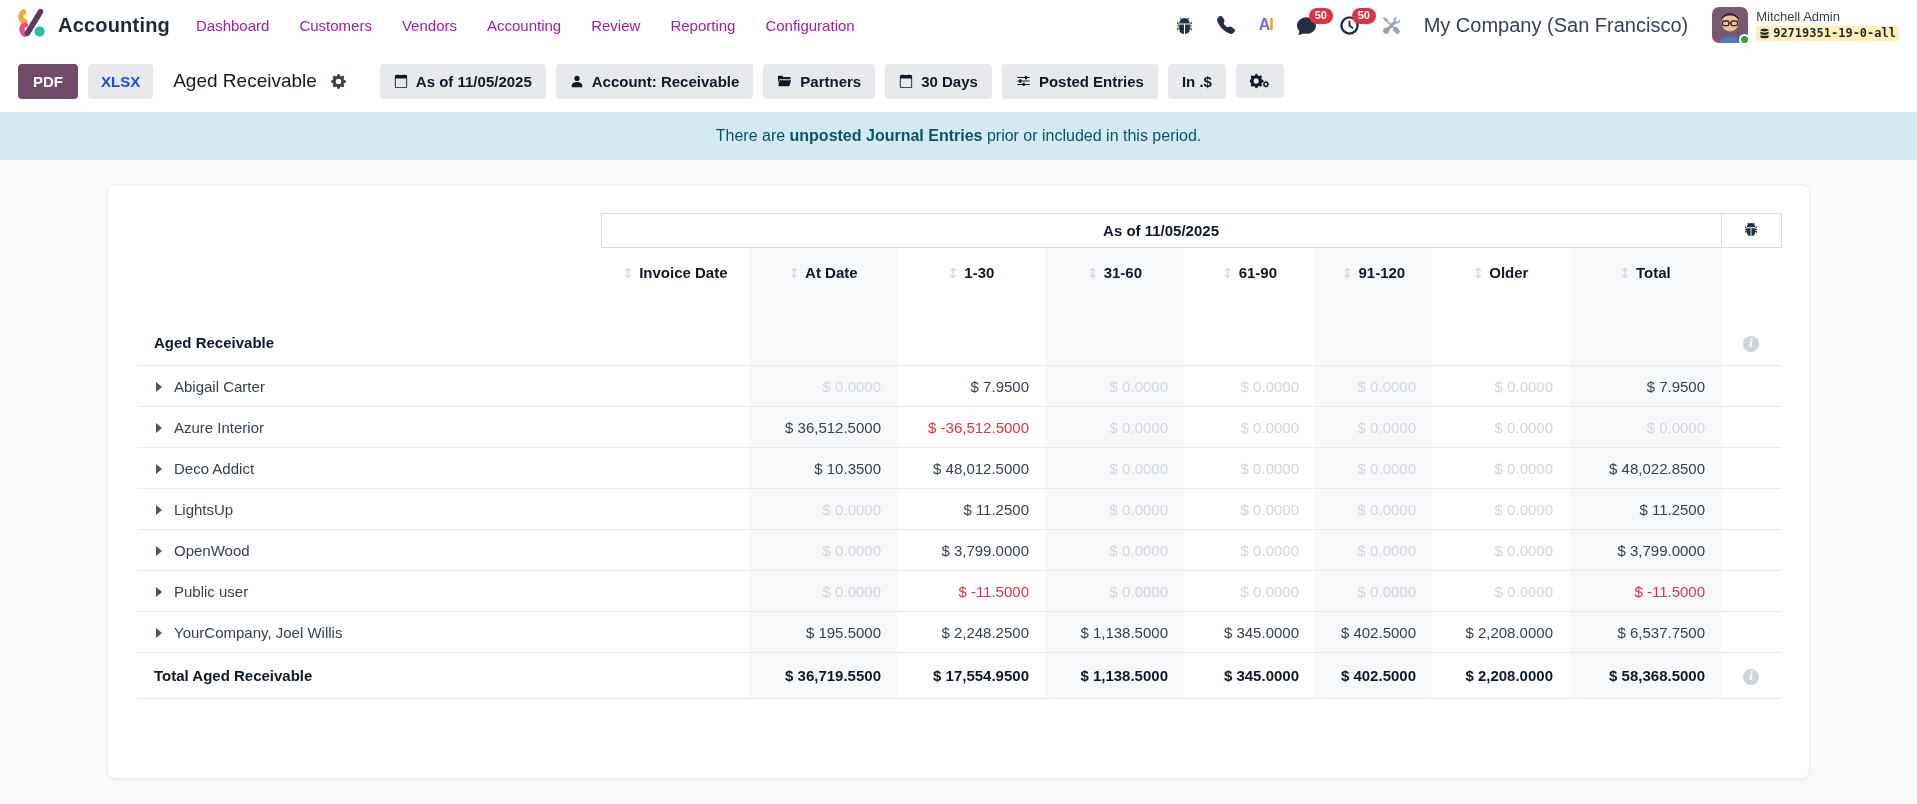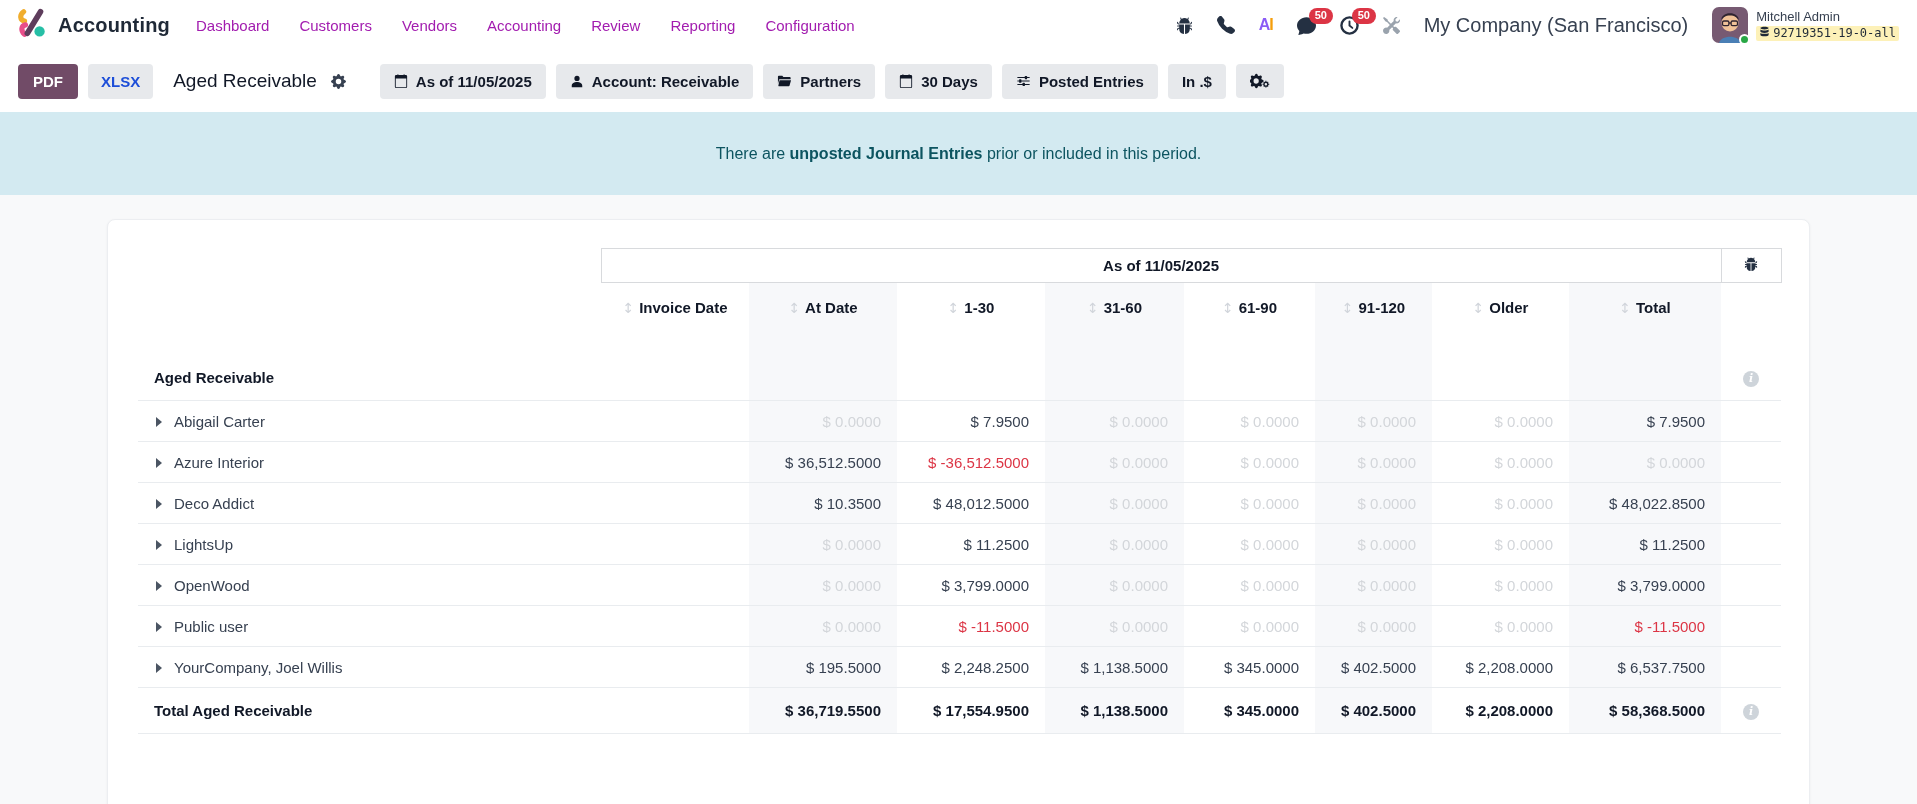--- a/index.html
+++ b/index.html
@@ -29,23 +29,23 @@
   }
   .ai-ico{font-weight:800;font-size:16px;cursor:pointer;letter-spacing:-1px;}
   .ai-a{color:#8b5cf6;} .ai-i{color:#f59e0b;}
   .company{font-size:20px;color:#374151;white-space:nowrap;cursor:pointer;}
   .user-wrap{display:flex;align-items:center;gap:8px;cursor:pointer;}
   .avatar{position:relative;width:36px;height:36px;flex:0 0 auto;}
   .presence{position:absolute;right:-2px;bottom:-2px;width:11px;height:11px;border-radius:50%;background:#28a745;border:2px solid #fff;}
   .user-meta{display:flex;flex-direction:column;line-height:1.25;}
   .user-name{font-size:13px;color:#374151;}
   .user-db{
-    display:inline-flex;gap:3px;
+    display:inline-flex;align-items:center;gap:3px;
     font-family:"DejaVu Sans Mono", monospace;font-size:12px;color:#1f2937;
-    background:#fdf1b8;padding:0 3px;border-radius:2px;
+    background:#fdf1b8;padding:0 3px;border-radius:2px;font-weight:bold;
   }
 
   
   .controlbar{
     height:62px;background:#ffffff;display:flex;align-items:center;
     padding:0 18px;gap:10px;
   }
   .btn-pdf{
     background:#714B67;color:#fff;font-weight:700;font-size:15px;
     border:none;border-radius:4px;padding:9px 15px;cursor:pointer;
@@ -58,21 +58,21 @@
   .title-gear{color:#374151;display:flex;align-items:center;cursor:pointer;margin-right:24px;}
   .pill{
     display:inline-flex;align-items:center;gap:8px;
     background:#e7e9ec;color:#111827;font-size:15px;font-weight:600;
     border:none;border-radius:4px;padding:9px 14px;cursor:pointer;white-space:nowrap;
   }
   .pill svg{flex:0 0 auto;}
 
   
   .banner{
-    height:83px;background:#d3eaf1;display:flex;align-items:center;justify-content:center;
+    height:48px;background:#d3eaf1;display:flex;align-items:center;justify-content:center;
     font-size:16px;color:#0c5460;
   }
   .banner b{font-weight:700;}
 
   
   .main{height:628px;background:#f8f9fa;}
   .card{
     width:1703px;margin:24px auto 0;height:595px;background:#ffffff;
     border-radius:8px;border:1px solid #eceef1;
     box-shadow:0 1px 3px rgba(0,0,0,.05);

